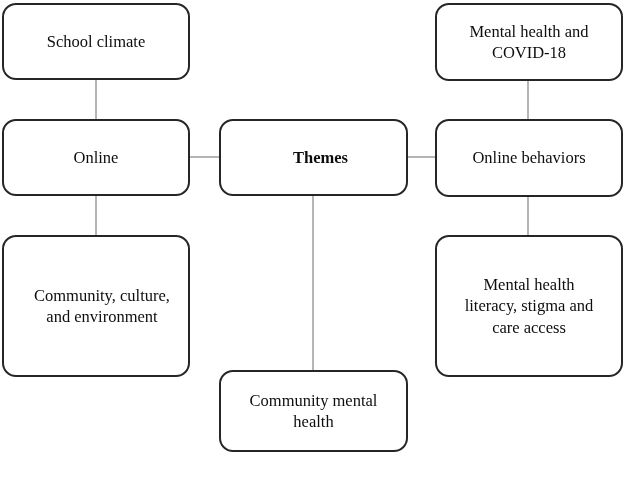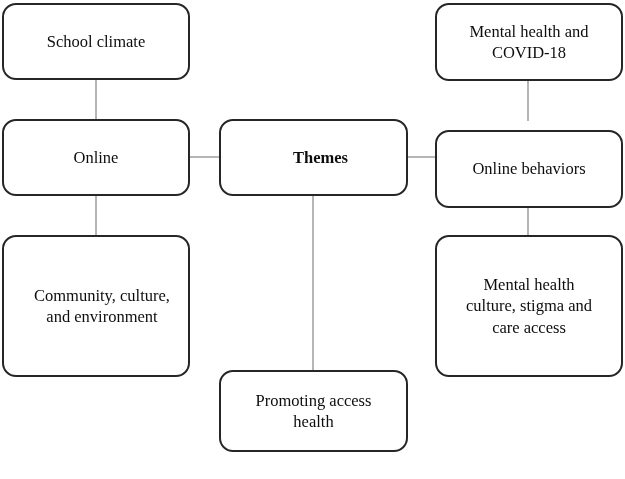--- a/index.html
+++ b/index.html
@@ -85,32 +85,32 @@
   <div class="node" style="left:2px; top:235px; width:188px; height:142px;padding-left:12px;">
     <span class="node-label">Community, culture,
 and environment</span>
   </div>
 
   <div class="node is-central" style="left:219px; top:119px; width:189px; height:77px;">
     <span class="node-label">Themes</span>
   </div>
 
   <div class="node" style="left:219px; top:370px; width:189px; height:82px;">
-    <span class="node-label">Promoting access
+    <span class="node-label">Community mental
 health</span>
   </div>
 
   <div class="node" style="left:435px; top:3px; width:188px; height:78px;">
     <span class="node-label">Mental health and
 COVID-18</span>
   </div>
 
-  <div class="node" style="left:435px; top:130px; width:188px; height:78px;">
+  <div class="node" style="left:435px; top:119px; width:188px; height:78px;">
     <span class="node-label">Online behaviors</span>
   </div>
 
   <div class="node" style="left:435px; top:235px; width:188px; height:142px;">
     <span class="node-label">Mental health
-culture, stigma and
+literacy, stigma and
 care access</span>
   </div>
 
 </div>
 
 </body></html>

